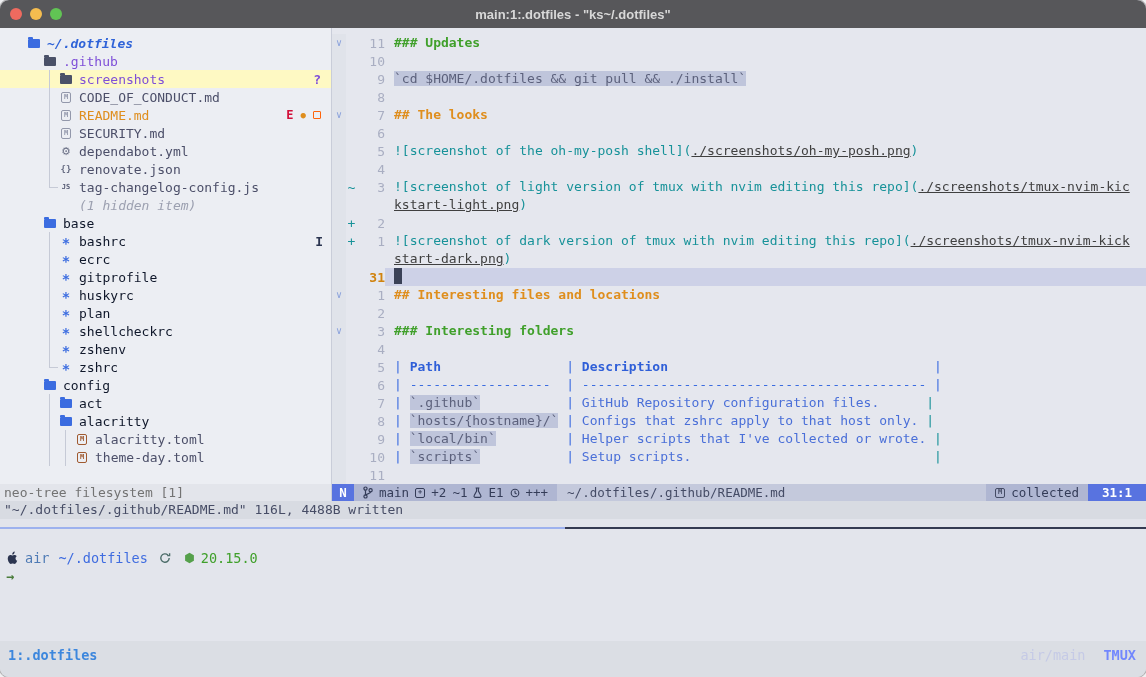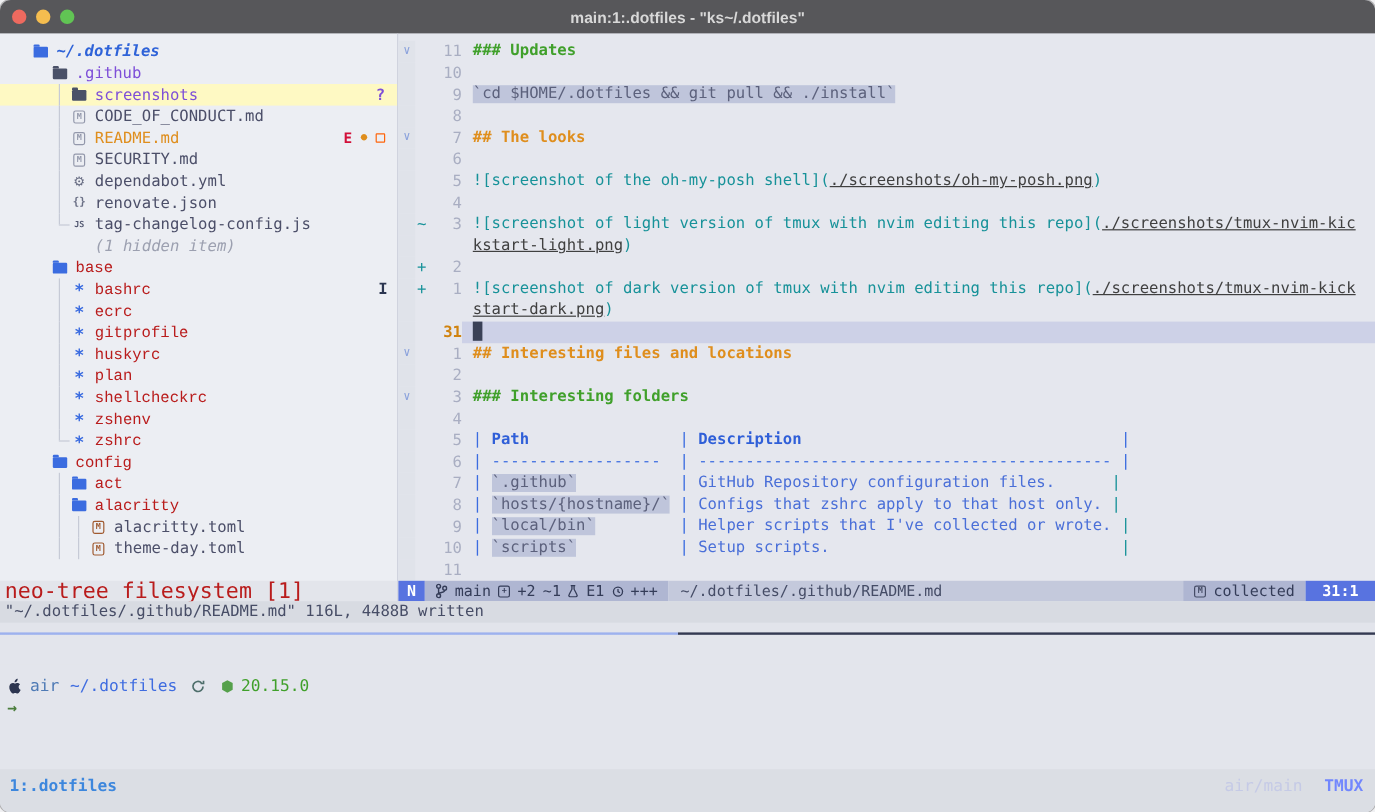--- a/index.html
+++ b/index.html
@@ -38,31 +38,31 @@
            border-radius:2px; padding:1px 2px; line-height:7px; }
   .mdbox.toml { color:#a05a30; border-color:#a05a30; }
   .gearic { font-size:11px; color:#6a6f85; }
   .bracic { font:bold 9px "DejaVu Sans Mono",monospace; color:#6a6f85; }
   .jsic { font:bold 7px "DejaVu Sans Mono",monospace; color:#545972; }
   .staric { font:bold 14px "DejaVu Sans Mono",monospace; color:#3b6ce0; line-height:10px; margin-top:4px; }
   .tlabel { white-space:pre; }
   .tlabel.root { color:#2f63d8; font-weight:bold; font-style:italic; }
   .tlabel.mauve { color:#7e4fd8; }
   .tlabel.text { color:#4c4f69; }
-  .tlabel.blue { color:#b91c1c;font-family:Liberation Mono, monospace; }
+  .tlabel.blue { color:#0f172a; }
   .tlabel.yellow { color:#df8e1d; }
   .tlabel.hidden { color:#9ca0b0; font-style:italic; }
   .tbadges { margin-left:auto; margin-right:10px; display:flex; gap:7px; align-items:center; }
   .tb.bq { color:#7e4fd8; font-weight:bold; }
   .tb.berr { color:#d20f39; font-weight:bold; font-size:12px; }
   .tb.bdot { color:#df8e1d; font-size:9px; }
   .tb.bsq { width:8px; height:8px; border:1.5px solid #fe640b; border-radius:1px; }
   .tcursor { margin-left:auto; margin-right:8px; color:#2b3550; font-weight:bold; }
-  .nt-status { height:17px; background:#e3e5eb; color:#b91c1c; padding-left:4px;
-               display:flex; align-items:center; font-size:18px; }
+  .nt-status { height:17px; background:#e3e5eb; color:#737373; padding-left:4px;
+               display:flex; align-items:center; font-size:13px; }
 
   
   .editor { flex:1; background:#e5e7ee; display:flex; flex-direction:column; }
   .ebody { flex:1; padding-top:6px; font-size:13px; overflow:hidden; }
   .eline { height:18px; display:flex; align-items:center; }
   .fold { width:14px; flex:none; text-align:center; color:#8ba2dc; font-size:10px; background:#e0e3ea;
           height:18px; line-height:18px; }
   .sign { width:11px; flex:none; text-align:center; color:#179299; }
   .lnum { width:28px; flex:none; text-align:right; color:#a9aec2; }
   .lnum.cur { color:#d0830f; font-weight:bold; }
@@ -93,21 +93,21 @@
   .llbox.ft { border-color:#454c66; color:#454c66; }
 
   
   .cmdline { position:absolute; top:501px; left:0; width:1146px; height:18px; background:#d8dbe2;
              color:#474d66; font-size:13px; line-height:18px; padding-left:4px; white-space:pre; }
   .pane-gap { position:absolute; top:519px; left:0; width:1146px; height:8px; background:#e2e4eb; }
   .pane-border { position:absolute; top:527px; left:0; width:1146px; height:2px;
                  background:linear-gradient(to right, #9db1ee 0 565px, #343a52 565px); }
 
   
-  .shell { position:absolute; top:554px; left:0; width:1146px; height:112px; background:#e3e5ec;
+  .shell { position:absolute; top:540px; left:0; width:1146px; height:112px; background:#e3e5ec;
            padding:9px 0 0 6px; font-size:13.5px; }
   .shline { height:18px; display:flex; align-items:center; gap:0; }
   .sh-host { color:#4e7ab5; margin-left:7px; }
   .sh-path { color:#3f6ce0; margin-left:9px; }
   .sh-ref { margin-left:11px; }
   .sh-node { margin-left:13px; }
   .sh-ver { color:#40a02b; margin-left:6px; }
   .sh-arrow { color:#4b7d3c; font-weight:bold; }
 
   

